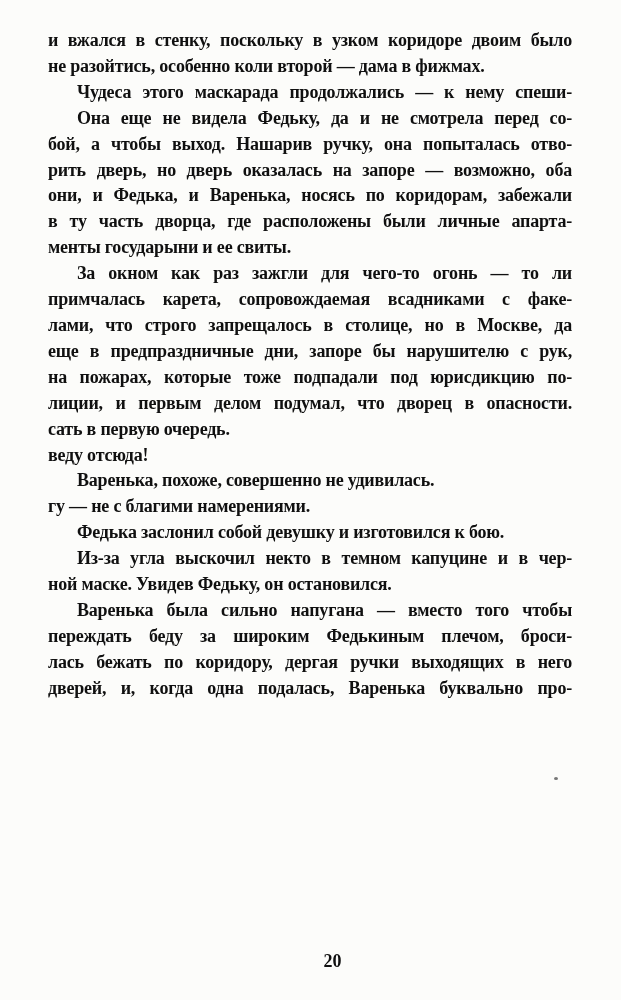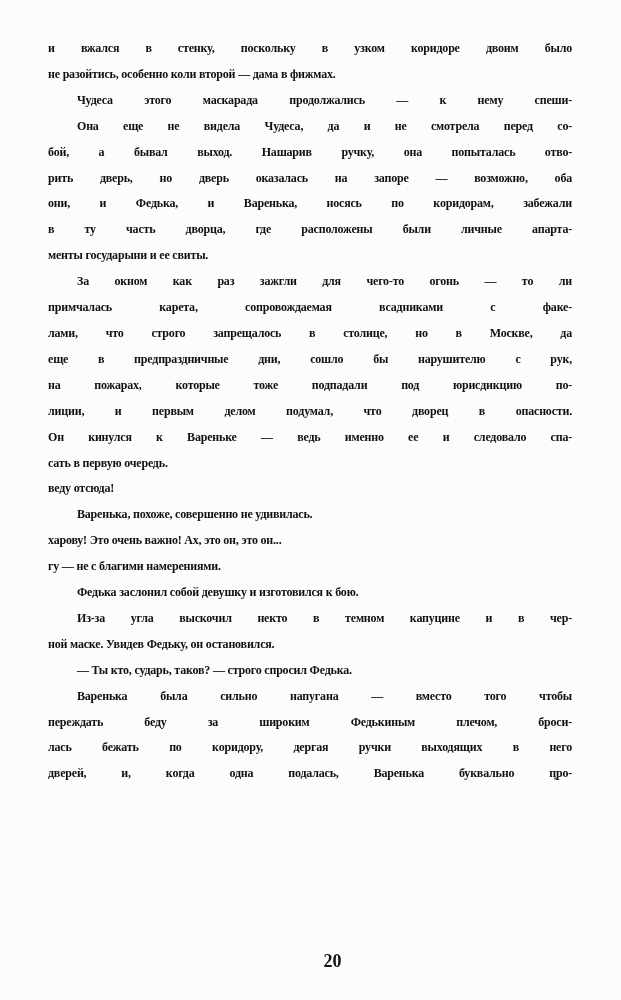--- a/index.html
+++ b/index.html
@@ -17,23 +17,23 @@
     width: 621px;
     height: 1000px;
     background: var(--paper, #fcfcfa);
     font-family: "Liberation Serif", "DejaVu Serif", serif;
     color: var(--ink, #101010);
     font-weight: 700;
   }
   .text-block {
     position: absolute;
     left: 48px;
-    top: 36px;
+    top: 28px;
     width: 524px;
-    font-size: 12px;
+    font-size: 18px;
     line-height: 25.9px;
     letter-spacing: -0.2px;
     -webkit-font-smoothing: antialiased;
   }
   .line {
     text-align: justify;
     text-align-last: justify;
     text-justify: inter-word;
     white-space: normal;
     hyphens: none;
@@ -66,42 +66,39 @@
   }
 </style>
 </head>
 <body>
 
 <div class="page">
   <div class="text-block" id="text-block">
       <div class="line">и вжался в стенку, поскольку в узком коридоре двоим было</div>
       <div class="line last">не разойтись, особенно коли второй — дама в фижмах.</div>
       <div class="line indent">Чудеса этого маскарада продолжались — к нему спеши-</div>
-      <div class="line indent">Она еще не видела Чудеса, да и не смотрела перед со-</div>
-      <div class="line">бой, а бывал выход. Нашарив ручку, она попыталась отво-</div>
+      <div class="line indent">Она еще не видела Федьку, да и не смотрела перед со-</div>
+      <div class="line">бой, а чтобы выход. Нашарив ручку, она попыталась отво-</div>
       <div class="line">рить дверь, но дверь оказалась на запоре — возможно, оба</div>
       <div class="line">они, и Федька, и Варенька, носясь по коридорам, забежали</div>
       <div class="line">в ту часть дворца, где расположены были личные апарта-</div>
       <div class="line last">менты государыни и ее свиты.</div>
       <div class="line indent">За окном как раз зажгли для чего-то огонь — то ли</div>
       <div class="line">примчалась карета, сопровождаемая всадниками с факе-</div>
       <div class="line">лами, что строго запрещалось в столице, но в Москве, да</div>
-      <div class="line">еще в предпраздничные дни, сошло бы нарушителю с рук,</div>
+      <div class="line">еще в предпраздничные дни, запоре бы нарушителю с рук,</div>
       <div class="line">на пожарах, которые тоже подпадали под юрисдикцию по-</div>
       <div class="line">лиции, и первым делом подумал, что дворец в опасности.</div>
-      <div class="line">Он кинулся к Вареньке — ведь именно ее и следовало спа-</div>
       <div class="line last">сать в первую очередь.</div>
       <div class="line last">веду отсюда!</div>
       <div class="line last indent">Варенька, похоже, совершенно не удивилась.</div>
-      <div class="line last">харову! Это очень важно! Ах, это он, это он...</div>
       <div class="line last">гу — не с благими намерениями.</div>
       <div class="line last indent">Федька заслонил собой девушку и изготовился к бою.</div>
       <div class="line indent">Из-за угла выскочил некто в темном капуцине и в чер-</div>
       <div class="line last">ной маске. Увидев Федьку, он остановился.</div>
-      <div class="line last indent">— Ты кто, сударь, таков? — строго спросил Федька.</div>
       <div class="line indent">Варенька была сильно напугана — вместо того чтобы</div>
       <div class="line">переждать беду за широким Федькиным плечом, броси-</div>
       <div class="line">лась бежать по коридору, дергая ручки выходящих в него</div>
       <div class="line">дверей, и, когда одна подалась, Варенька буквально про-</div>
     </div>
   <div class="page-number">20</div>
   <div class="speck"></div>
 </div>
 
 </body></html>

